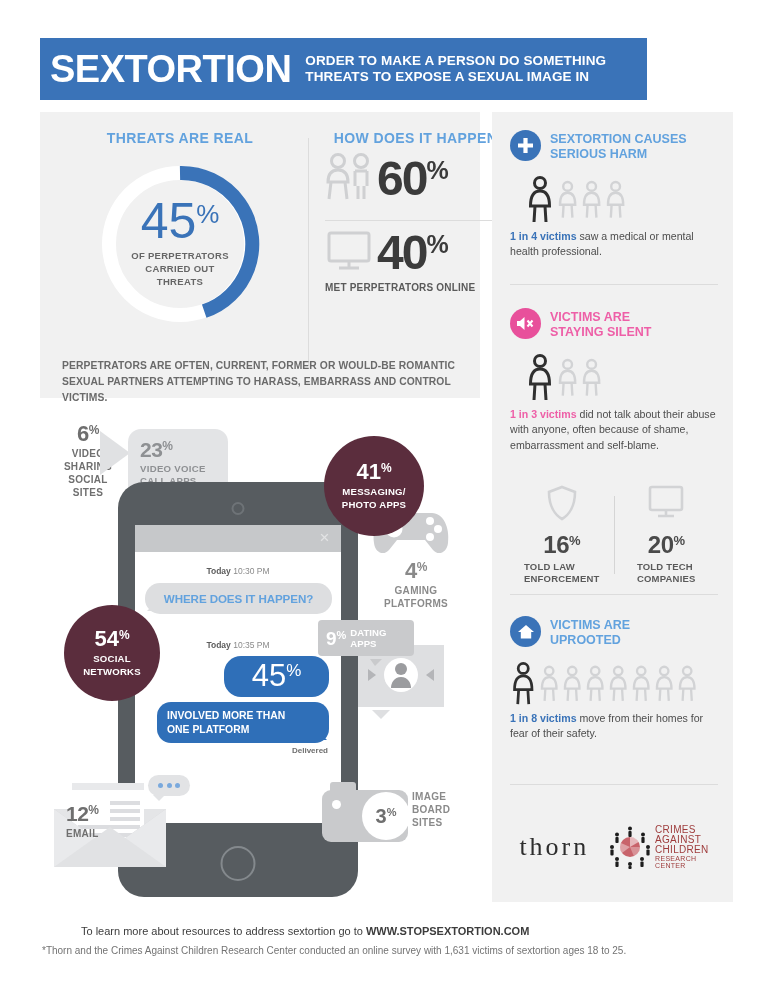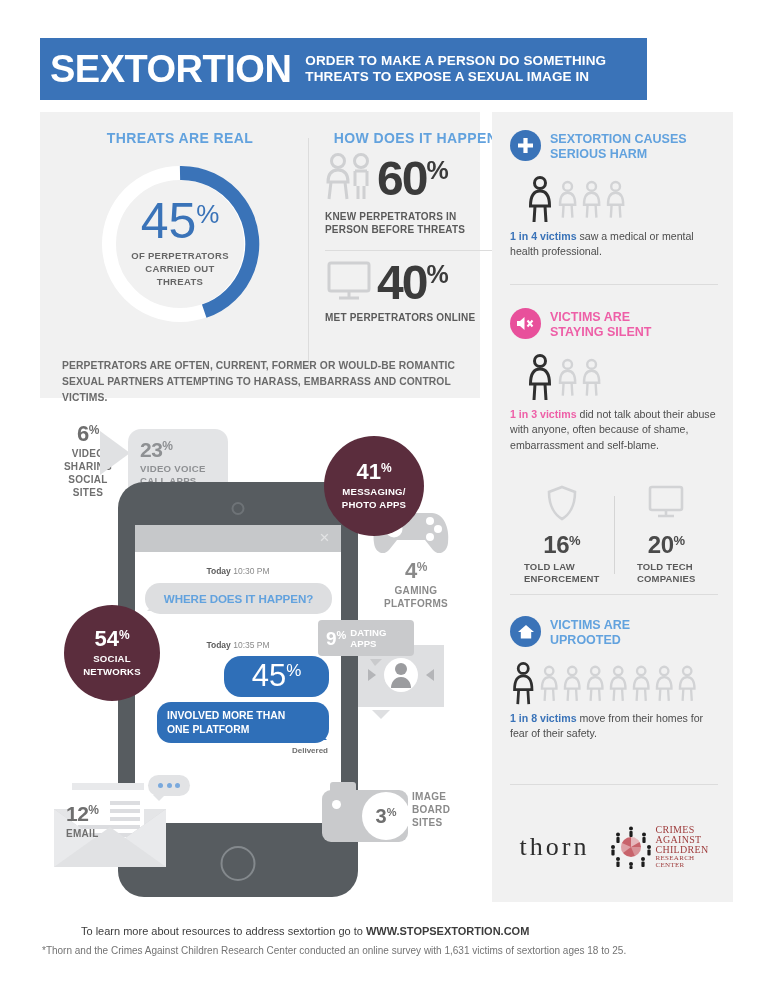--- a/index.html
+++ b/index.html
@@ -115,21 +115,21 @@
   .logos {
     position:absolute; left:18px; top:700px; width:208px; height:70px;
     display:flex; align-items:center; justify-content:space-around;
   }
   .thorn-logo {
     font-family:"Liberation Serif", serif; font-size:26px; color:#2d2d2d;
     letter-spacing:3px; position:relative;
   }
   .cacrc { display:flex; align-items:center; gap:3px; }
   .cacrc-text {
-    font-family:Liberation Serif, serif; color:#9e3b3b; line-height:1.02;
+    font-family:Liberation Sans, sans-serif; color:#9e3b3b; line-height:1.02;
     font-size:10px; letter-spacing:0.3px;
   }
   .cacrc-text .sm { font-size:7px; }
 
   
   .phone-area { position:absolute; left:40px; top:405px; width:450px; height:500px; }
 
   .phone-body {
     position:absolute; left:78px; top:77px; width:240px; height:415px;
     background:#575c60; border-radius:26px;
@@ -387,24 +387,20 @@
             <path d="M6 30 L4 47 M20 30 L22 47" stroke="#cfd0d2" stroke-width="3" fill="none"></path>
             <circle cx="36" cy="9" r="6.5" fill="none" stroke="#cfd0d2" stroke-width="3"></circle>
             <path d="M30 19 L30 34 M42 19 L42 34 M30 19 L42 19" fill="none" stroke="#cfd0d2" stroke-width="3"></path>
             <path d="M33 34 L33 47 M39 34 L39 47" stroke="#cfd0d2" stroke-width="3" fill="none"></path>
           </svg>
         </span>
         <div class="stat-num">
           <span>60</span>
             <span class="pct">%</span>
         </div>
-      </div>
-      <div class="stat-cap">
-        <div>KNEW PERPETRATORS IN</div>
-        <div>PERSON BEFORE THREATS</div>
       </div>
 
       <div class="hr-light"></div>
 
       <div class="stat-row">
         <span>
           <svg width="52" height="44" viewBox="0 0 52 44">
             <rect x="4" y="4" width="40" height="28" rx="2" fill="none" stroke="#cfd0d2" stroke-width="3"></rect>
             <path d="M24 32 L24 38 M14 39 L34 39" stroke="#cfd0d2" stroke-width="3" fill="none"></path>
           </svg>

